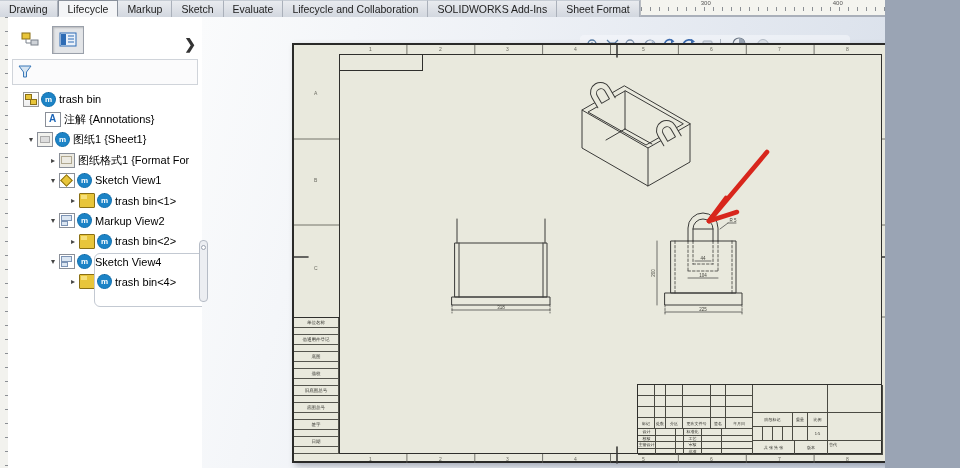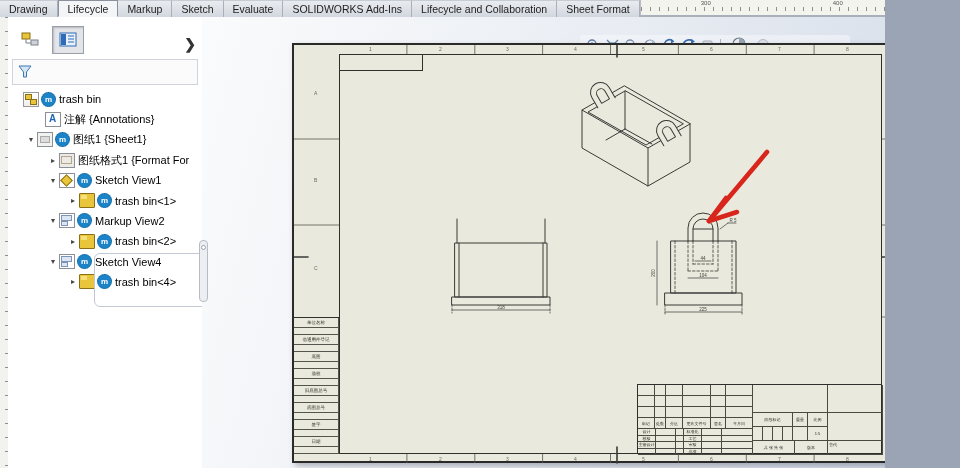--- a/index.html
+++ b/index.html
@@ -95,22 +95,22 @@
 
 <div class="screen">
 
   <div class="topbar">
     <div class="tabs">
       <div class="tab">Drawing</div>
       <div class="tab active">Lifecycle</div>
       <div class="tab">Markup</div>
       <div class="tab">Sketch</div>
       <div class="tab">Evaluate</div>
+      <div class="tab">Lifecycle and Collaboration</div>
       <div class="tab">SOLIDWORKS Add-Ins</div>
-      <div class="tab">Lifecycle and Collaboration</div>
       <div class="tab">Sheet Format</div>
     </div>
     <div class="ruler-h">
       <span class="rlabel" style="left:60px">300</span>
       <span class="rlabel" style="left:192px">400</span>
     </div>
   </div>
 
   <div class="ruler-v"></div>
 

